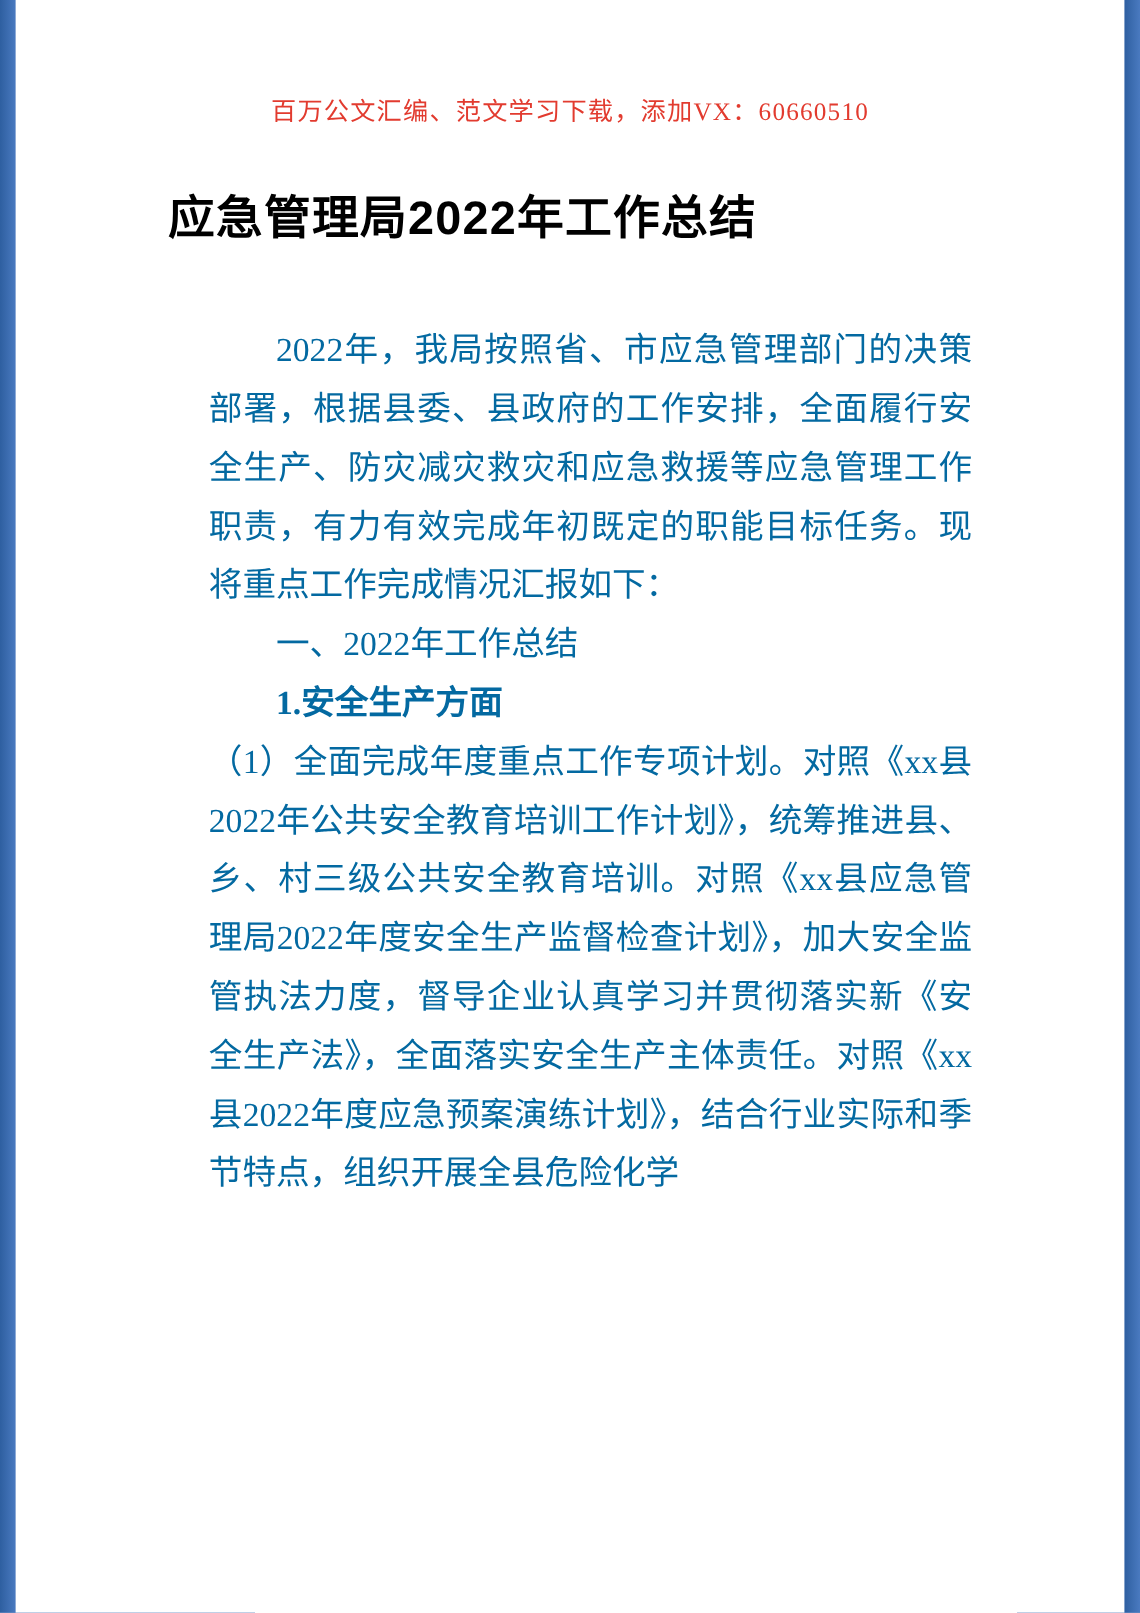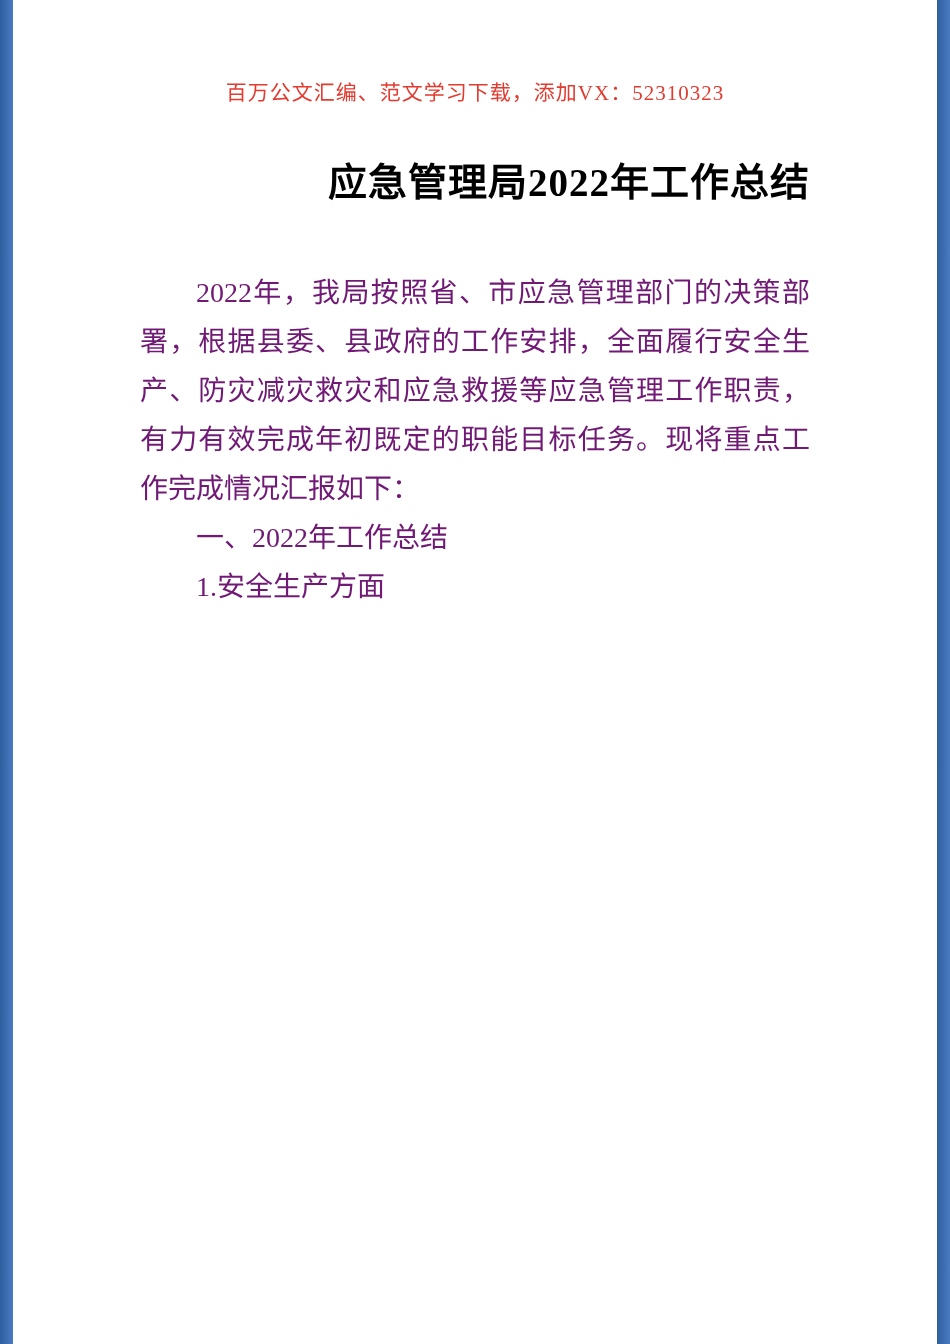--- a/index.html
+++ b/index.html
@@ -43,57 +43,59 @@
     text-align: center;
     color: #e23b2f;
     font-size: 21px;
     line-height: 26px;
     font-family: "Liberation Serif", "DejaVu Serif", serif;
     letter-spacing: 1px;
   }
 
   .doc-title {
     margin-top: 52px;
-    text-align: right;
+    text-align: left;
     color: #000000;
     font-size: 39px;
     line-height: 50px;
     font-weight: 700;
-    font-family: Liberation Serif, serif;
+    font-family: Liberation Sans, sans-serif;
     letter-spacing: 1px;
   }
 
   .doc-body {
     margin-top: 60px;
-    color: #701a75;
+    color: #0369a1;
     font-size: 28px;
     line-height: 49px;
+    margin-left: 34px;
   }
 
   .para {
     text-align: justify;
     text-justify: inter-ideograph;
     word-break: break-all;
   }
   .para.indent      { text-indent: 2em; }
-  .para.indent-bold { text-indent: 2em; font-weight: 400; }
+  .para.indent-bold { text-indent: 2em; font-weight: 700; }
   .para.no-indent   { text-indent: 0; }
 </style>
 </head>
 <body>
 
 <div class="viewport">
   <div class="side-strip left"></div>
   <div class="side-strip right"></div>
 
   <div class="page">
-    <div class="notice">百万公文汇编、范文学习下载，添加VX：52310323</div>
+    <div class="notice">百万公文汇编、范文学习下载，添加VX：60660510</div>
 
     <h1 class="doc-title">应急管理局2022年工作总结</h1>
 
     <div class="doc-body">
 
     <p class="para indent">2022年，我局按照省、市应急管理部门的决策部署，根据县委、县政府的工作安排，全面履行安全生产、防灾减灾救灾和应急救援等应急管理工作职责，有力有效完成年初既定的职能目标任务。现将重点工作完成情况汇报如下：</p>
         <p class="para indent">一、2022年工作总结</p>
         <p class="para indent-bold">1.安全生产方面</p>
+        <p class="para no-indent">（1）全面完成年度重点工作专项计划。对照《xx县2022年公共安全教育培训工作计划》，统筹推进县、乡、村三级公共安全教育培训。对照《xx县应急管理局2022年度安全生产监督检查计划》，加大安全监管执法力度，督导企业认真学习并贯彻落实新《安全生产法》，全面落实安全生产主体责任。对照《xx县2022年度应急预案演练计划》，结合行业实际和季节特点，组织开展全县危险化学</p>
       </div>
   </div>
 </div>
 
 </body></html>

